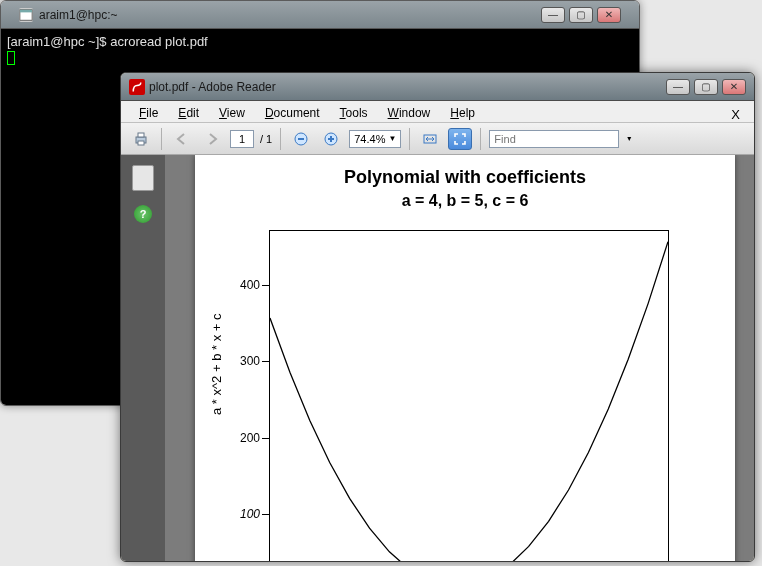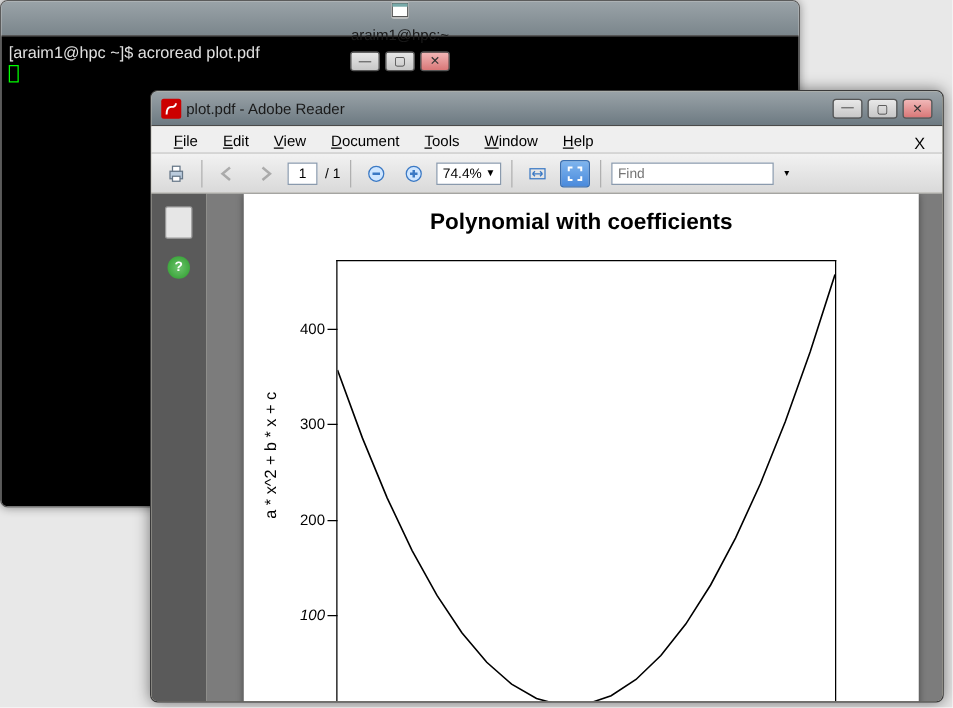--- a/index.html
+++ b/index.html
@@ -4,21 +4,21 @@
 <style>
   * { box-sizing: border-box; margin: 0; padding: 0; font-family: "Segoe UI", Tahoma, sans-serif; }
   body { background: #e8e8e8; width: 762px; height: 566px; overflow: hidden; position: relative; }
 
   
   .term-win { position: absolute; left: 0; top: 0; width: 640px; height: 406px;
               border: 1px solid #5b5b5b; border-radius: 6px; overflow: hidden;
               box-shadow: 0 0 8px rgba(0,0,0,.4); }
   .term-titlebar { height: 28px; background: linear-gradient(#9aa3a8,#7b868c);
                    display: flex; align-items: center; padding: 0 18px; gap: 6px;
-                   border-bottom: 1px solid #555; flex-direction: column; }
+                   border-bottom: 1px solid #555; }
   .term-titlebar .icon { width: 14px; height: 14px; background:#ccc; border-radius:2px;
                          display:flex; align-items:center; justify-content:center; }
   .term-titlebar .title { font-size: 12px; color:#1a1a1a; flex:1; }
   .winbtns { display:flex; gap:4px; }
   .winbtn { width:24px; height:16px; border:1px solid #555; border-radius:3px;
             background: linear-gradient(#e8e8e8,#c7c7c7);
             display:flex; align-items:center; justify-content:center; font-size:10px; color:#333; }
   .winbtn.close { background: linear-gradient(#f1b7b7,#d97777); }
   .term-body { background:#000; color:#e0e0e0; font-family: Consolas, monospace;
                font-size: 13px; padding: 4px 6px; height: calc(100% - 28px); line-height:1.35; }
@@ -189,20 +189,21 @@
   </div>
 
   <div class="reader-body">
     <div class="sidebar">
       <div class="side-pages"></div>
       <div class="side-help">?</div>
     </div>
     <div class="doc-area">
       <div class="page">
         <div class="chart-title">Polynomial with coefficients</div>
+        <div class="chart-sub">a = 4, b = 5, c = 6</div>
         <div class="y-axis-label">a * x^2 + b * x + c</div>
         <div class="chart-box">
           <svg class="curve" viewBox="0 0 400 360" preserveAspectRatio="none">
             <path id="curve-path" fill="none" stroke="#000" stroke-width="1.3" d="M0.0 87.3 L20.0 141.7 L40.0 190.0 L60.0 232.1 L80.0 268.1 L100.0 298.0 L120.0 321.7 L140.0 339.3 L160.0 350.8 L180.0 356.2 L200.0 355.4 L220.0 348.5 L240.0 335.5 L260.0 316.3 L280.0 291.1 L300.0 259.7 L320.0 222.1 L340.0 178.5 L360.0 128.7 L380.0 72.8 L400.0 10.7 "></path>
           </svg>
         <div class="y-tick" style="top: 283.404px;"></div>
             <div class="y-lab" style="top: 283.404px; font-style: italic;">100</div>
             <div class="y-tick" style="top: 206.809px;"></div>
             <div class="y-lab" style="top: 206.809px;">200</div>
             <div class="y-tick" style="top: 130.213px;"></div>

